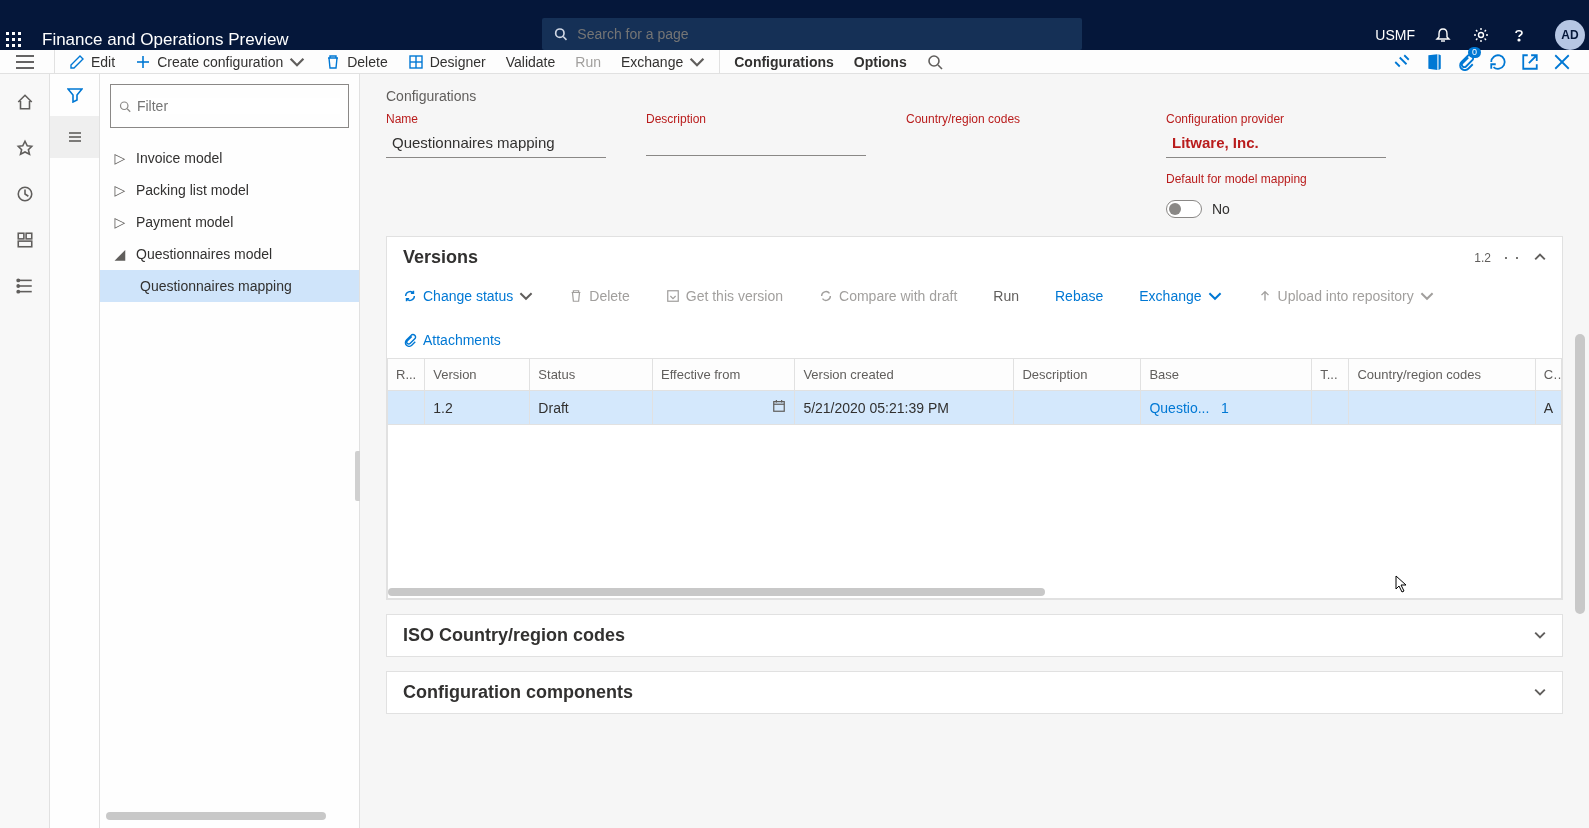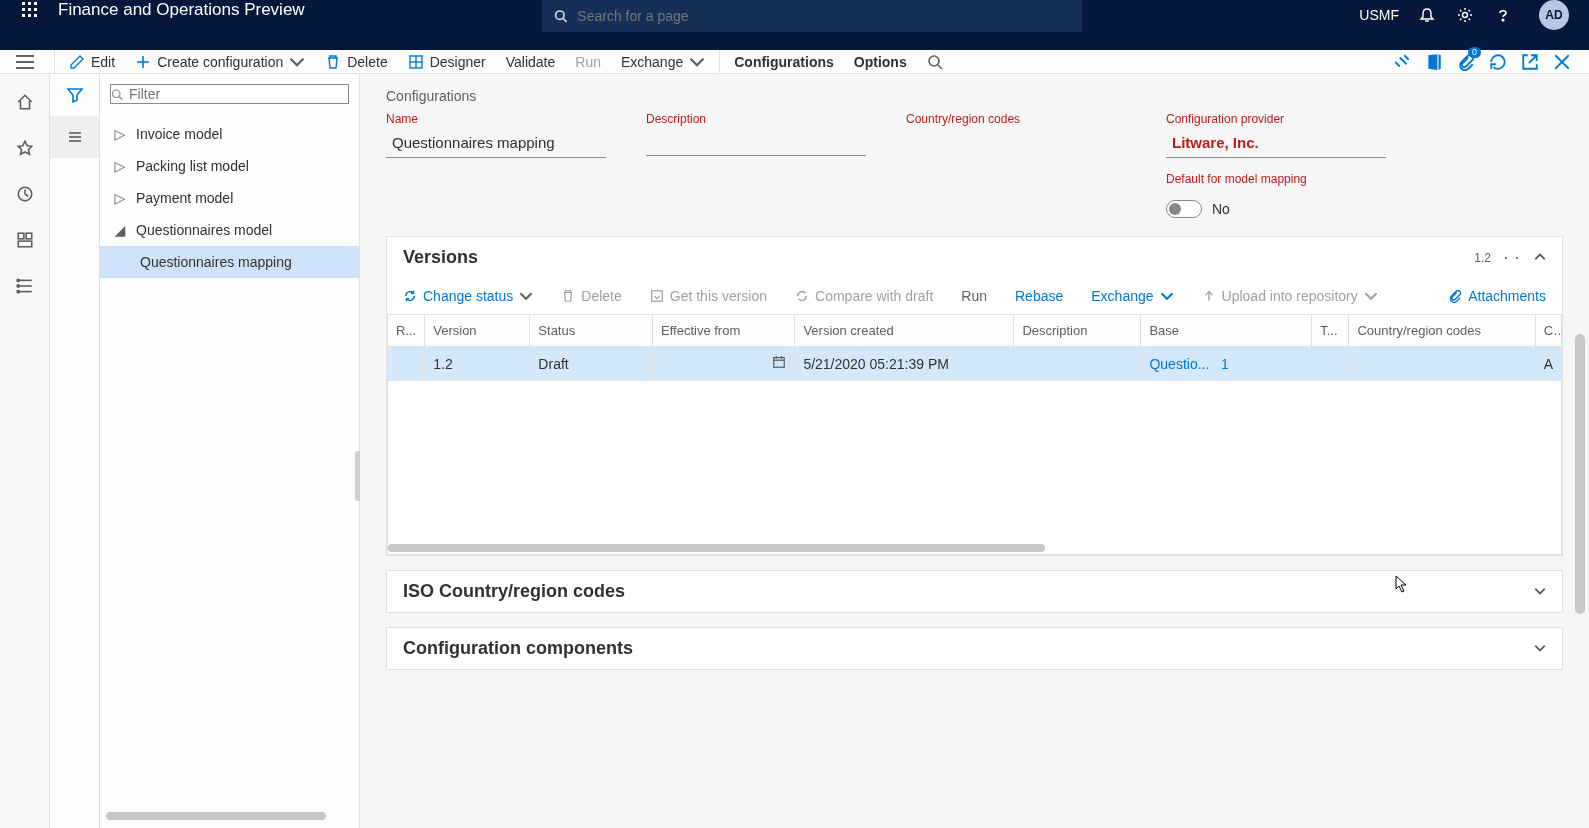--- a/index.html
+++ b/index.html
@@ -1,20 +1,20 @@
 <!DOCTYPE html>
 <html><head>
 <meta charset="utf-8">
 <style>
   * { box-sizing: border-box; margin: 0; padding: 0; }
   html, body { height: 100%; font-family: 'Segoe UI', Arial, sans-serif; font-size: 14px; color: #323130; background: #fefefe; }
   body { display: flex; flex-direction: column; width: 1589px; height: 828px; overflow: hidden; }
 
   
-  .top-banner { height: 50px; background: #05173a; color: #fff; display: flex; align-items: flex-start; padding: 0 20px; }
+  .top-banner { height: 50px; background: #05173a; color: #fff; display: flex; align-items: flex-end; padding: 0 4px; }
   .top-banner .waffle { width: 20px; height: 20px; display:flex; align-items:center; justify-content:center; margin-right: 18px; cursor:pointer;}
   .top-banner .title { font-size: 17px; font-weight: 400; }
   .top-banner .spacer { flex: 1; }
   .top-banner .search-wrap { width: 540px; height: 32px; background: #153056; border-radius: 2px; display:flex; align-items:center; padding: 0 12px; color: #d0d7e4; margin-right: 40px;}
   .top-banner .search-wrap svg { margin-right: 10px; }
   .top-banner .search-input { background: transparent; border: none; color: #d0d7e4; font-size: 14px; outline:none; width: 100%;}
   .top-banner .right-items { display: flex; align-items: center; gap: 18px; }
   .top-banner .right-items .icn { width: 20px; height: 20px; display:flex; align-items:center; justify-content:center; cursor:pointer; color:#fff;}
   .top-banner .avatar { width: 30px; height: 30px; border-radius: 50%; background: #b6c6e3; color:#05173a; font-size: 12px; font-weight:600; display:flex; align-items:center; justify-content:center; margin-left:8px;}
 
@@ -36,21 +36,21 @@
   .main { flex:1; display:flex; overflow:hidden;}
   .leftbar { width:50px; background:#f8f8f8; border-right:1px solid #e1e1e1; display:flex; flex-direction:column; align-items:center; padding-top:10px; gap:10px;}
   .leftbar .lbtn { width:40px; height:36px; display:flex; align-items:center; justify-content:center; cursor:pointer; color:#605e5c; border-radius:2px;}
   
   .side-tools { width:50px; border-right:1px solid #e1e1e1; background:#fefefe; display:flex; flex-direction:column; }
   .side-tools .sbtn { height:42px; display:flex; align-items:center; justify-content:center; cursor:pointer; color:#0078d4;}
   .side-tools .sbtn.active { background:#efefef;}
   
   .tree-pane { width:260px; border-right:1px solid #e1e1e1; display:flex; flex-direction:column; position:relative;}
   .tree-pane .filter-wrap { padding:10px; }
-  .tree-pane .filter-box { border:1px solid #8a8886; height:20px; display:flex; align-items:center; padding:0 0; gap:6px; color:#605e5c;}
+  .tree-pane .filter-box { border:1px solid #8a8886; height:44px; display:flex; align-items:center; padding:0 8px; gap:6px; color:#605e5c;}
   .tree-pane .filter-input { border:none; outline:none; font-size:14px; width:100%; color:#323130;}
   .tree-pane .tree { padding: 4px 0; overflow:auto; flex:1;}
   .tree-node { display:flex; align-items:center; height:32px; padding-left: 14px; gap:10px; cursor:pointer;}
   .tree-node.child { padding-left: 40px;}
   .tree-node.selected { background:#cfe4fa;}
   .tree-node .chev { width:12px; display:flex; justify-content:center; color:#605e5c;}
   .tree-splitter { position:absolute; right:-4px; top:50%; width:8px; height:50px; background:#d0d0d0; border-radius:2px;}
   .tree-pane .h-scroll { height:10px; background:transparent; position:relative; margin:0 6px 6px;}
   .tree-pane .h-scroll .thumb { position:absolute; left:0; width:220px; height:8px; background:#c8c8c8; border-radius:4px;}
 
@@ -65,21 +65,21 @@
   .toggle-row { display:flex; align-items:center; gap:10px; margin-top:10px;}
   .toggle { width:36px; height:18px; border-radius:9px; border:1px solid #8a8886; position:relative; background:#fff;}
   .toggle .knob { position:absolute; left:2px; top:2px; width:12px; height:12px; border-radius:50%; background:#8a8886;}
 
   .panel { background:#fff; border:1px solid #e1e1e1; margin-bottom:14px;}
   .panel-header { display:flex; align-items:center; padding:10px 16px; font-size:18px; font-weight:600; cursor:pointer;}
   .panel-header .flex1{flex:1;}
   .panel-header .meta { font-size:12px; color:#605e5c; font-weight:400; margin-right:12px;}
   .panel-header .dots { color:#605e5c; margin-right:14px; font-weight:400;}
   .panel-header .chev { color:#605e5c;}
-  .panel-toolbar { display:flex; gap:12px; padding:6px 8px; flex-wrap:wrap;}
+  .panel-toolbar { display:flex; gap:20px; padding:6px 8px; flex-wrap:wrap;}
   .panel-toolbar .tbtn { display:flex; align-items:center; gap:6px; padding:4px 8px; cursor:pointer; color:#605e5c; border-radius:2px; font-size:14px;}
   .panel-toolbar .tbtn.blue { color:#0078d4;}
   .panel-toolbar .tbtn.disabled { color:#a19f9d; cursor:default;}
   .panel-toolbar .tbtn svg { width:14px; height:14px;}
   .panel-toolbar .spacer { flex:1;}
 
   table.versions { width:100%; border-collapse:collapse; table-layout:fixed;}
   table.versions th { text-align:left; font-weight:400; font-size:13px; color:#605e5c; padding:8px 8px; border:1px solid #e1e1e1; background:#fdfdfd; white-space:nowrap; overflow:hidden; text-overflow:ellipsis;}
   table.versions td { padding:8px 8px; border:1px solid #e1e1e1; font-size:14px; white-space:nowrap; overflow:hidden; text-overflow:ellipsis;}
   table.versions tr.selected td { background:#d4e8fc;}

